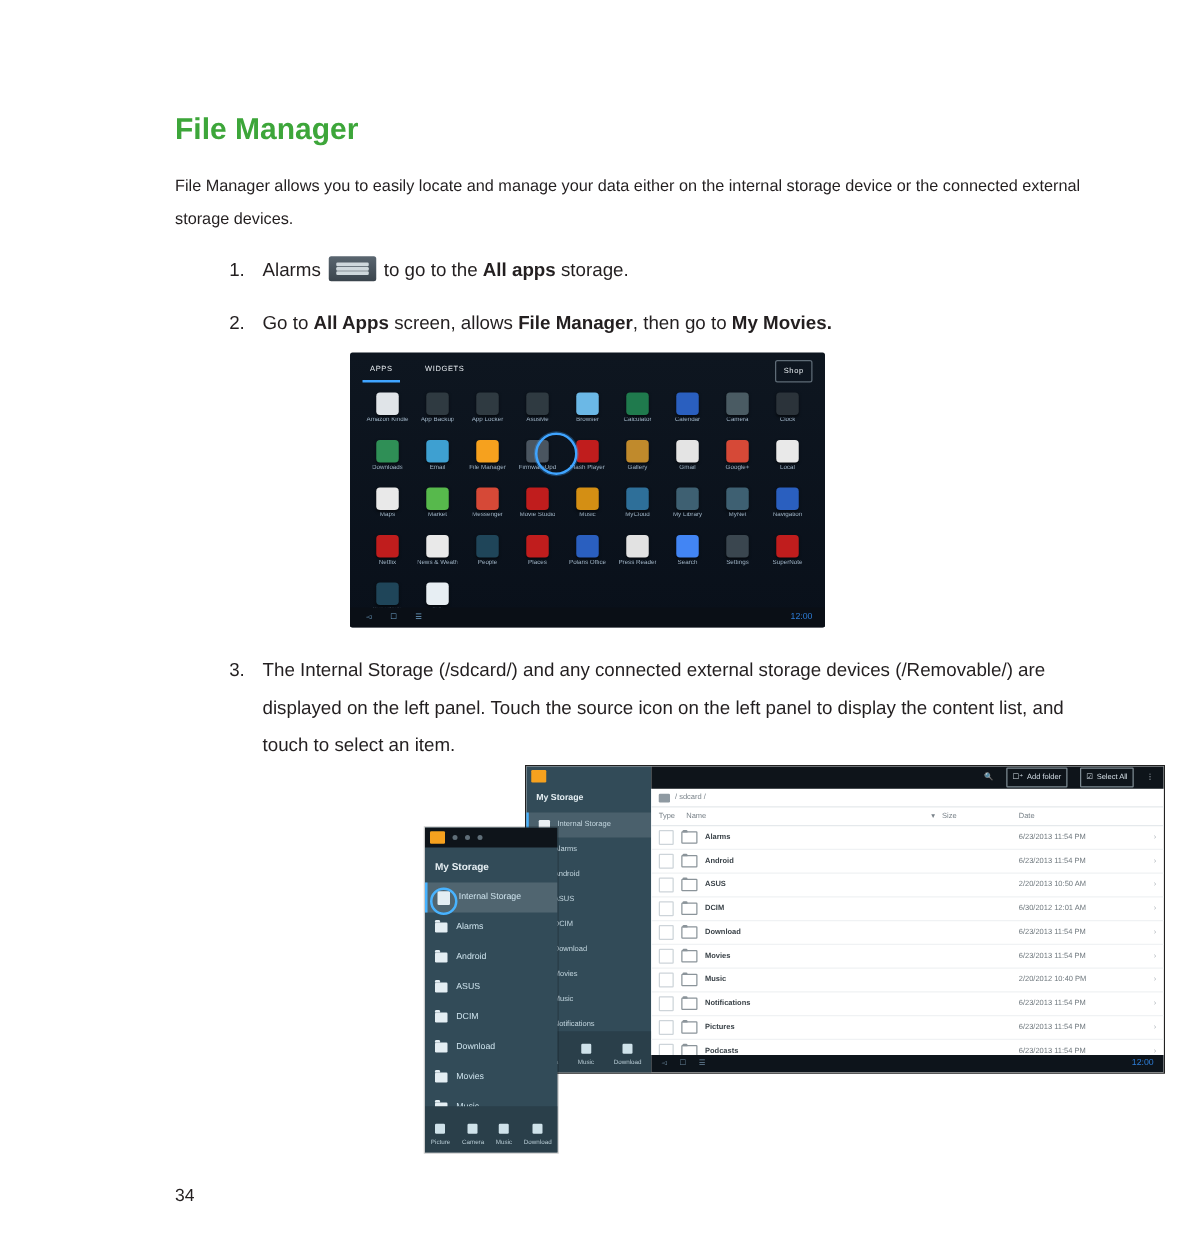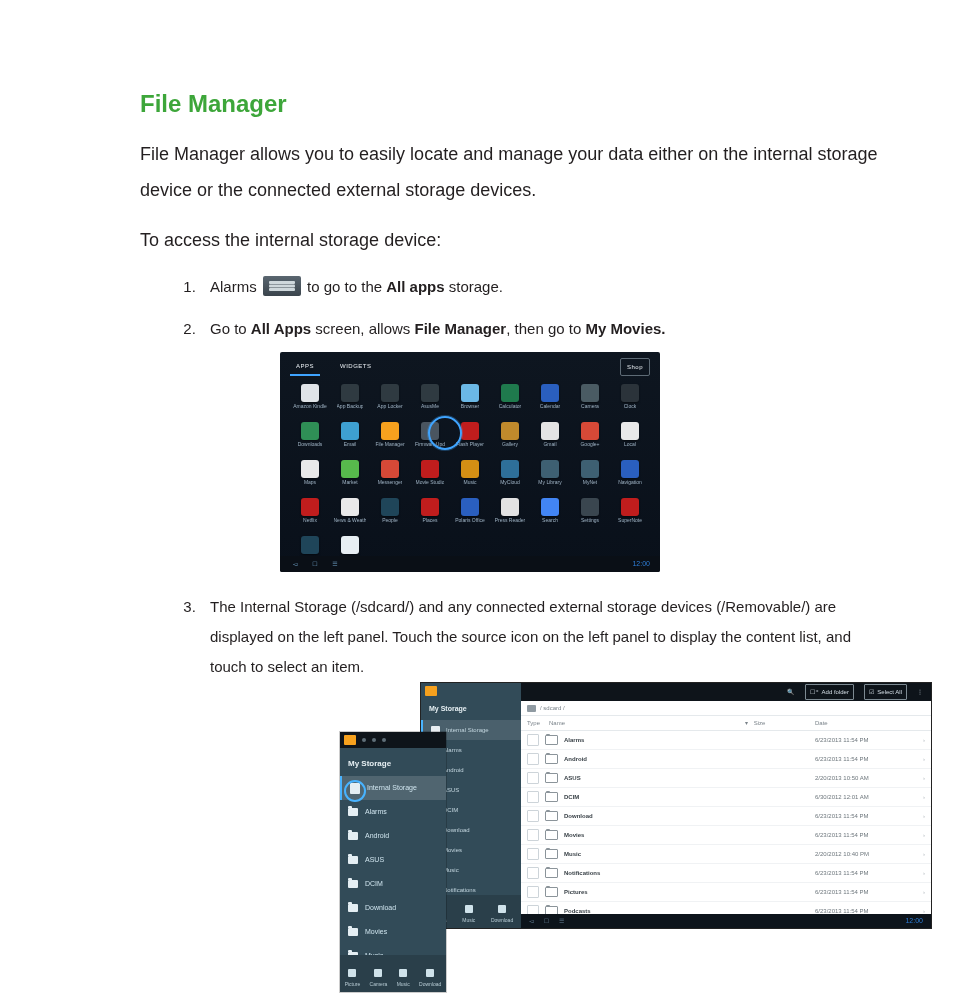--- a/index.html
+++ b/index.html
@@ -18,21 +18,21 @@
     position: relative;
   }
   h2.title {
     margin: 0 0 18px 0;
     font-size: 24px;
     font-weight: 700;
     color: #3da63a;
   }
   p.body {
     margin: 0 0 14px 0;
-    font-size: 18px;
+    font-size: 13px;
     line-height: 2.0;
   }
   ol.steps {
     margin: 0;
     padding-left: 60px;
     font-size: 15px;
     line-height: 2.0;
   }
   ol.steps > li {
     margin-bottom: 12px;
@@ -276,21 +276,20 @@
   }
 </style>
 </head>
 <body>
 
 <div class="page">
   <h2 class="title">File Manager</h2>
 
   <p class="body">File Manager allows you to easily locate and manage your data either on the internal storage device or the connected external storage devices.</p>
 
-  <p class="body">To access the internal storage device:</p>
 
   <ol class="steps">
     <li>
       <span>Alarms </span><span class="inline-icon"><span class="mid"></span></span><span> to go to the </span><b>All apps</b><span> storage.</span>
     </li>
     <li>
       <span>Go to </span><b>All Apps</b><span> screen, allows </span><b>File Manager</b><span>, then go to </span><b>My Movies.</b>
 
       
       <div class="fig1">

